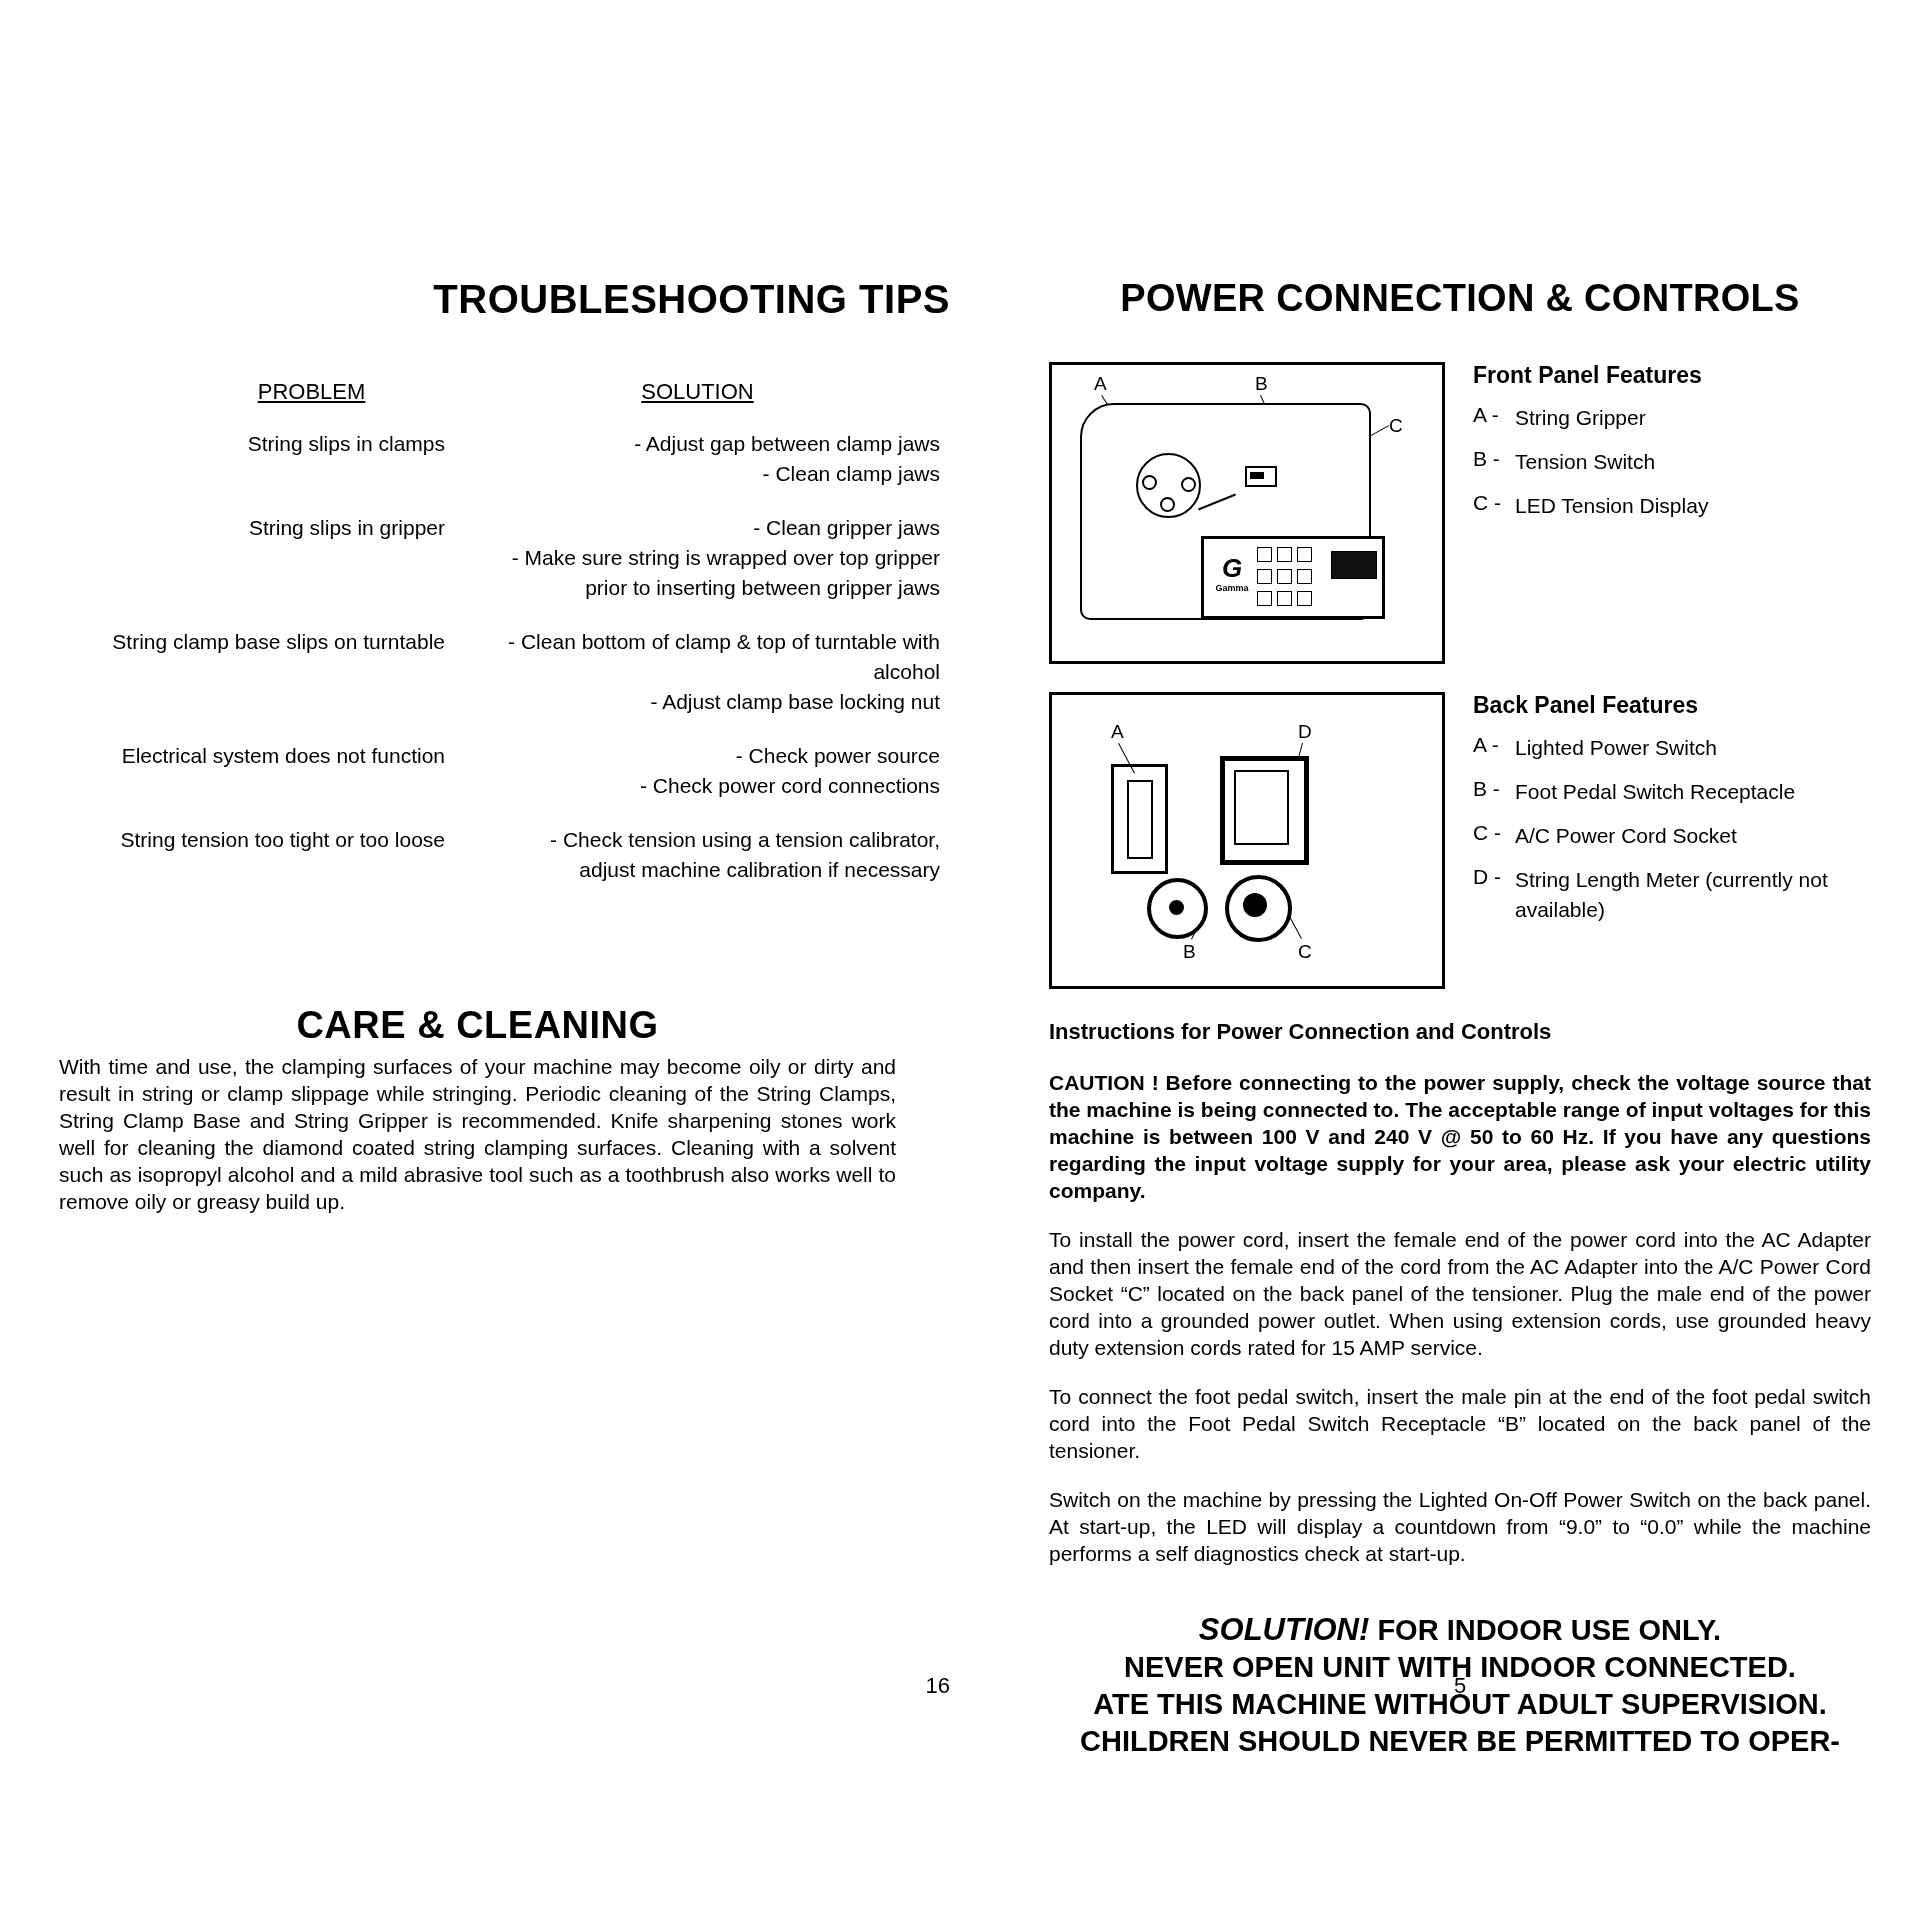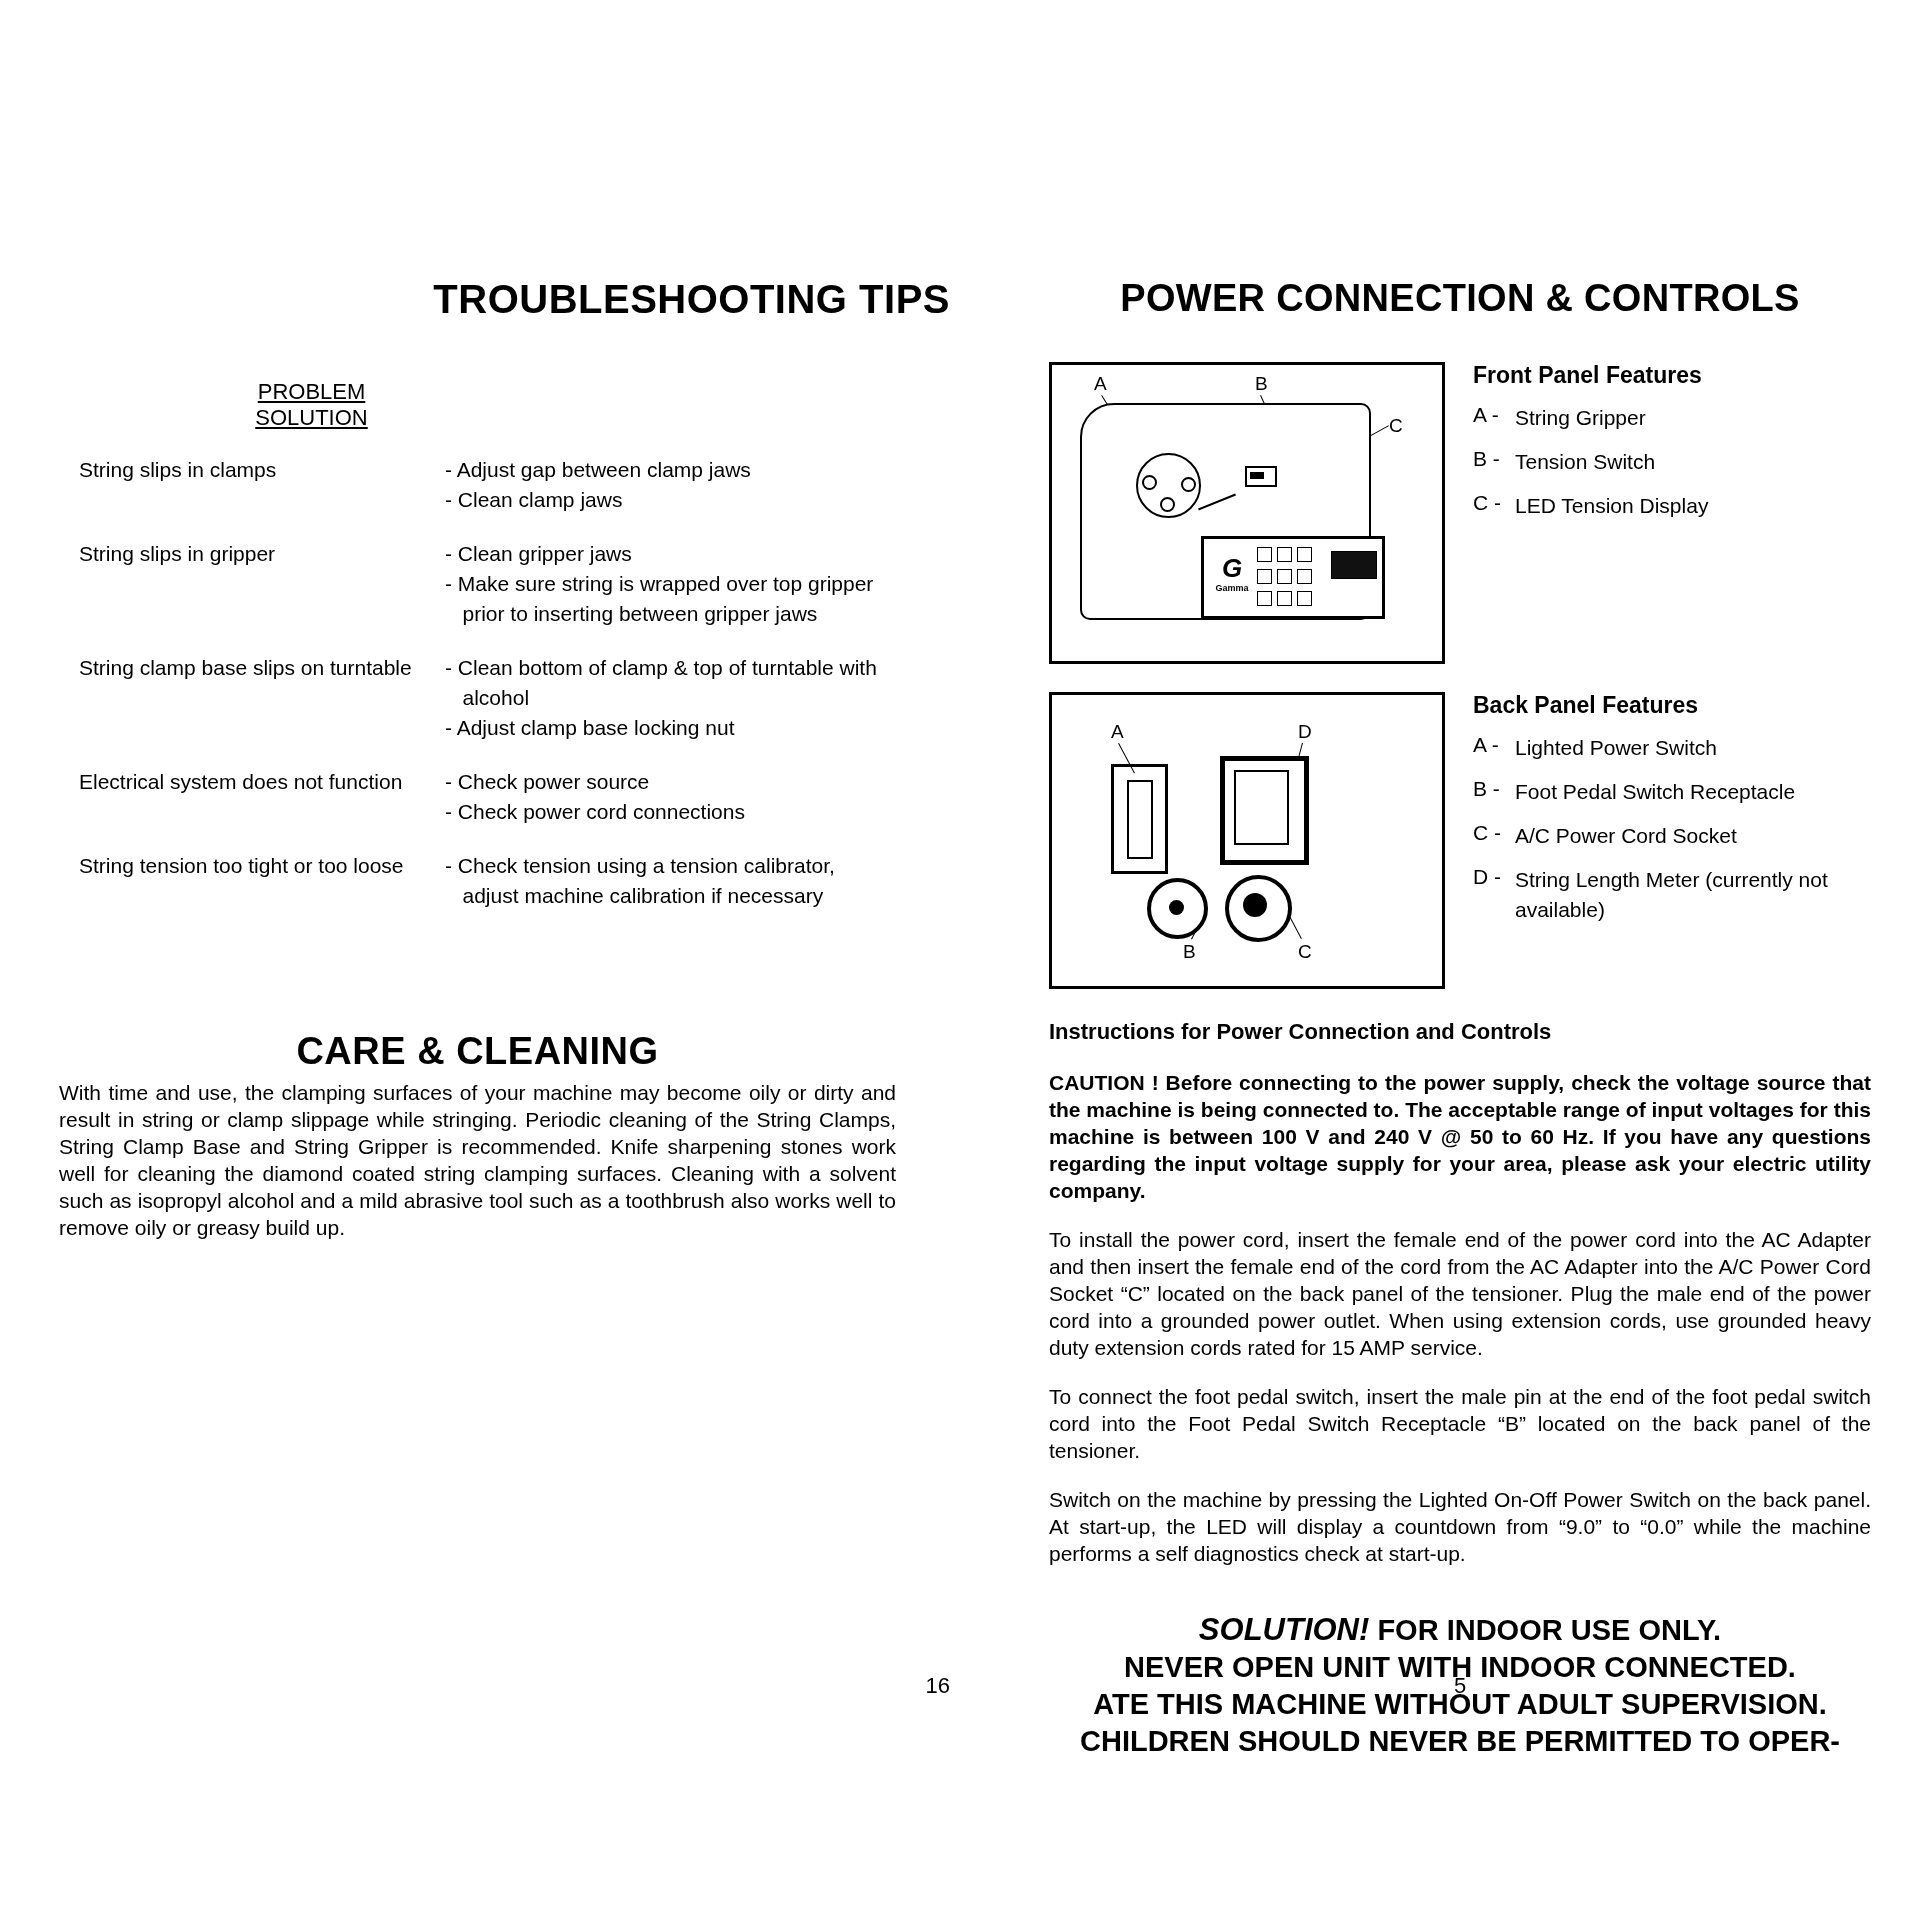--- a/index.html
+++ b/index.html
@@ -37,21 +37,20 @@
   }
   .tt-title { margin-left: -59px; text-align: right; }
 
   .tbl {
     margin-top: 57px;
     width: 891px;
   }
   .tbl-head {
     display: flex;
     font-size: 22px;
-    flex-direction: column;
   }
   .tbl-head .c1 {
     width: 386px;
     text-align: center;
     padding-left: 119px;
     box-sizing: border-box;
   }
   .tbl-head .c2 {
     width: 475px;
     text-align: center;
@@ -59,20 +58,21 @@
     box-sizing: border-box;
   }
   .tbl-head span {
     text-decoration: underline;
   }
   .row {
     display: flex;
     margin-top: 24px;
     font-size: 21px;
     line-height: 30px;
+    text-align: right;
   }
   .row .c1 {
     width: 386px;
     padding-left: 20px;
     box-sizing: border-box;
   }
   .row .c2 {
     width: 495px;
     box-sizing: border-box;
   }

